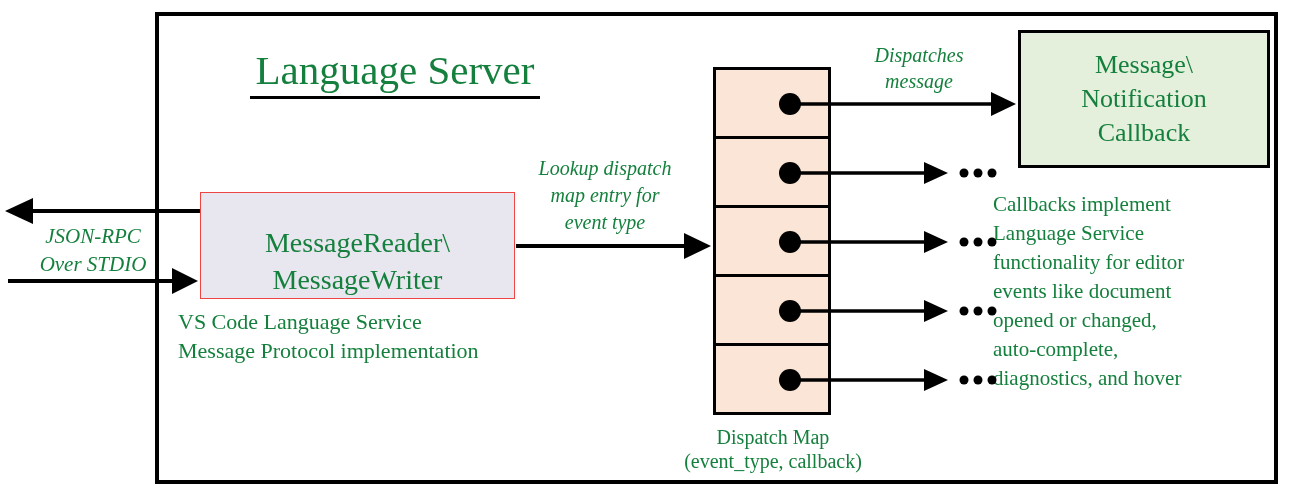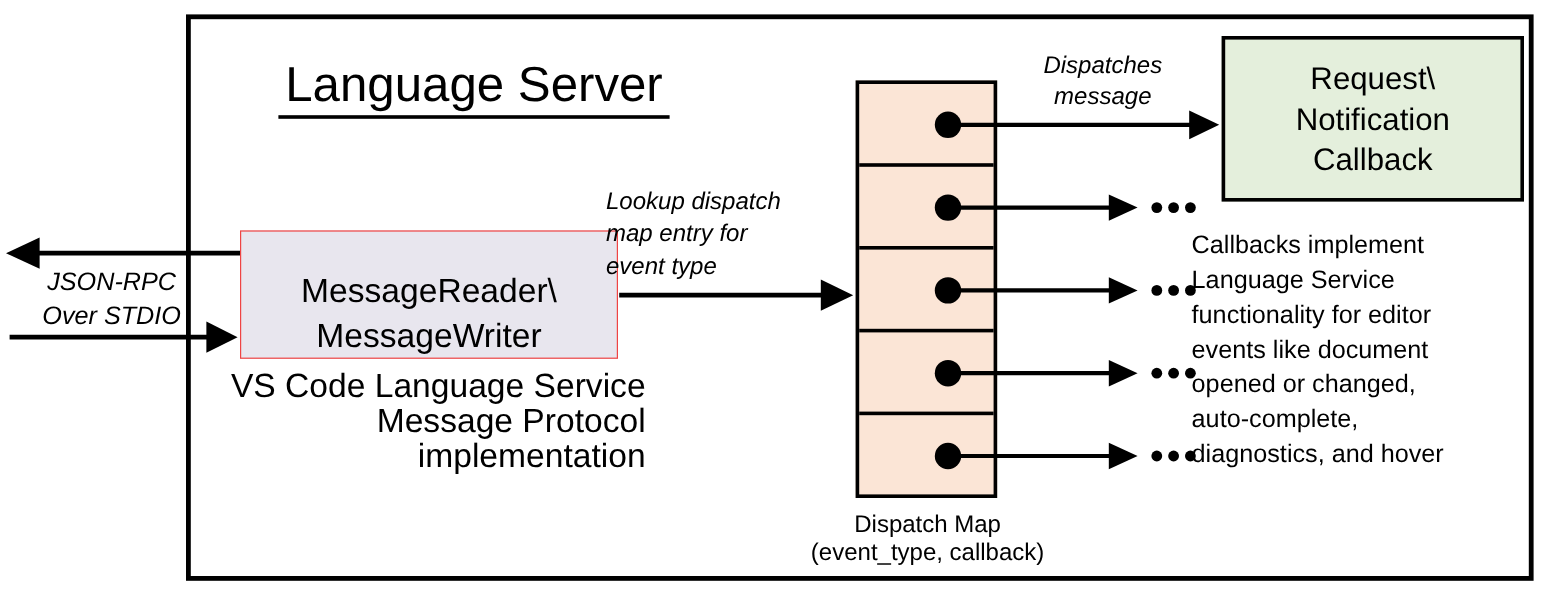--- a/index.html
+++ b/index.html
@@ -2,22 +2,22 @@
 <html><head>
 <meta charset="utf-8">
 <style>
   * { margin: 0; padding: 0; box-sizing: border-box; }
   html, body { background: #ffffff; }
   .canvas {
     position: relative;
     width: 1291px;
     height: 491px;
     background: #ffffff;
-    font-family: Liberation Sans, sans-serif;
-    color: #000000;
+    font-family: Liberation Serif, serif;
+    color: #15803d;
     overflow: hidden;
   }
   .outer-box {
     position: absolute;
     left: 155px; top: 12px;
     width: 1123px; height: 472px;
     border: 4px solid #000;
     background: transparent;
   }
   .title-wrap {
@@ -53,29 +53,29 @@
     justify-content: flex-end;
     align-items: center;
     text-align: center;
     font-size: 28px;
     line-height: 37px;
   }
   .msg-caption {
     position: absolute;
     left: 178px; top: 307px;
     width: 360px;
-    text-align: right;
-    font-size: 28px;
+    text-align: left;
+    font-size: 22px;
     line-height: 29px;
   }
   .lookup-label {
     position: absolute;
     left: 505px; top: 155px;
     width: 200px;
-    text-align: left;
+    text-align: center;
     font-style: italic;
     font-size: 20px;
     line-height: 27px;
   }
   .dispatch-map {
     position: absolute;
     left: 713px; top: 67px;
     width: 118px; height: 348px;
     border: 3px solid #000;
     display: flex;
@@ -173,21 +173,21 @@
     <div class="dispatch-cell"></div>
     <div class="dispatch-cell"></div>
   </div>
 
   <div class="dispatch-caption">
     <div>Dispatch Map</div>
     <div>(event_type, callback)</div>
   </div>
 
   <div class="callback-box" style="background: rgb(228, 239, 220);">
-    <div>Request\</div>
+    <div>Message\</div>
     <div>Notification</div>
     <div>Callback</div>
   </div>
 
   <div class="note">
     <div>Callbacks implement</div>
     <div>Language Service</div>
     <div>functionality for editor</div>
     <div>events like document</div>
     <div>opened or changed,</div>

